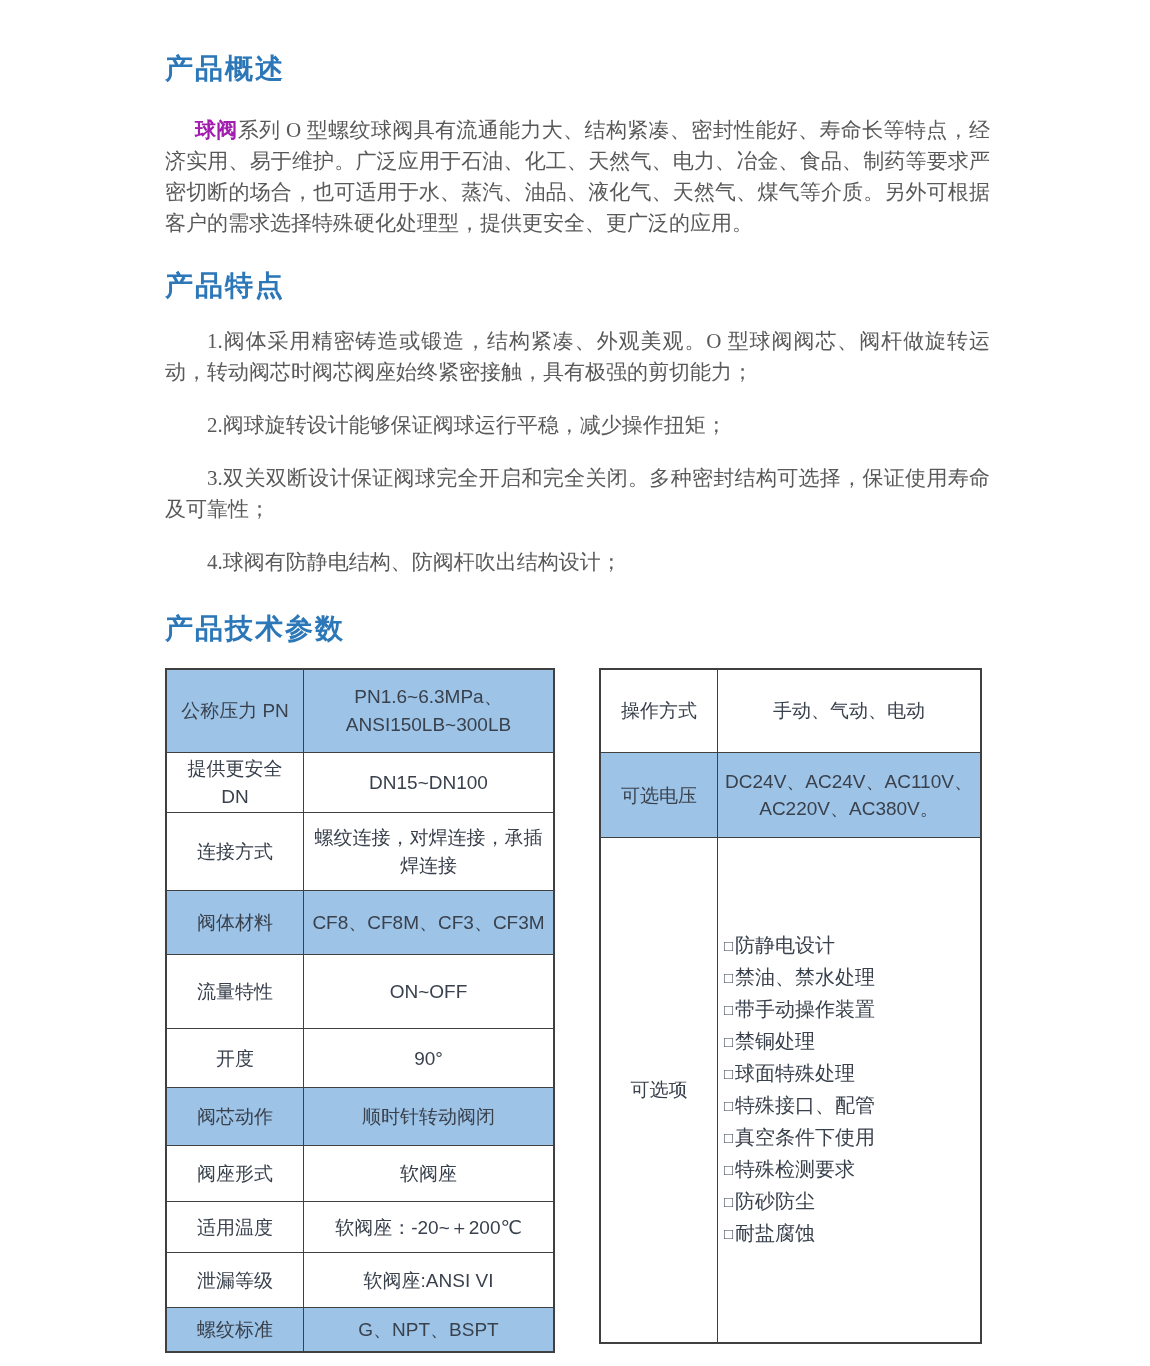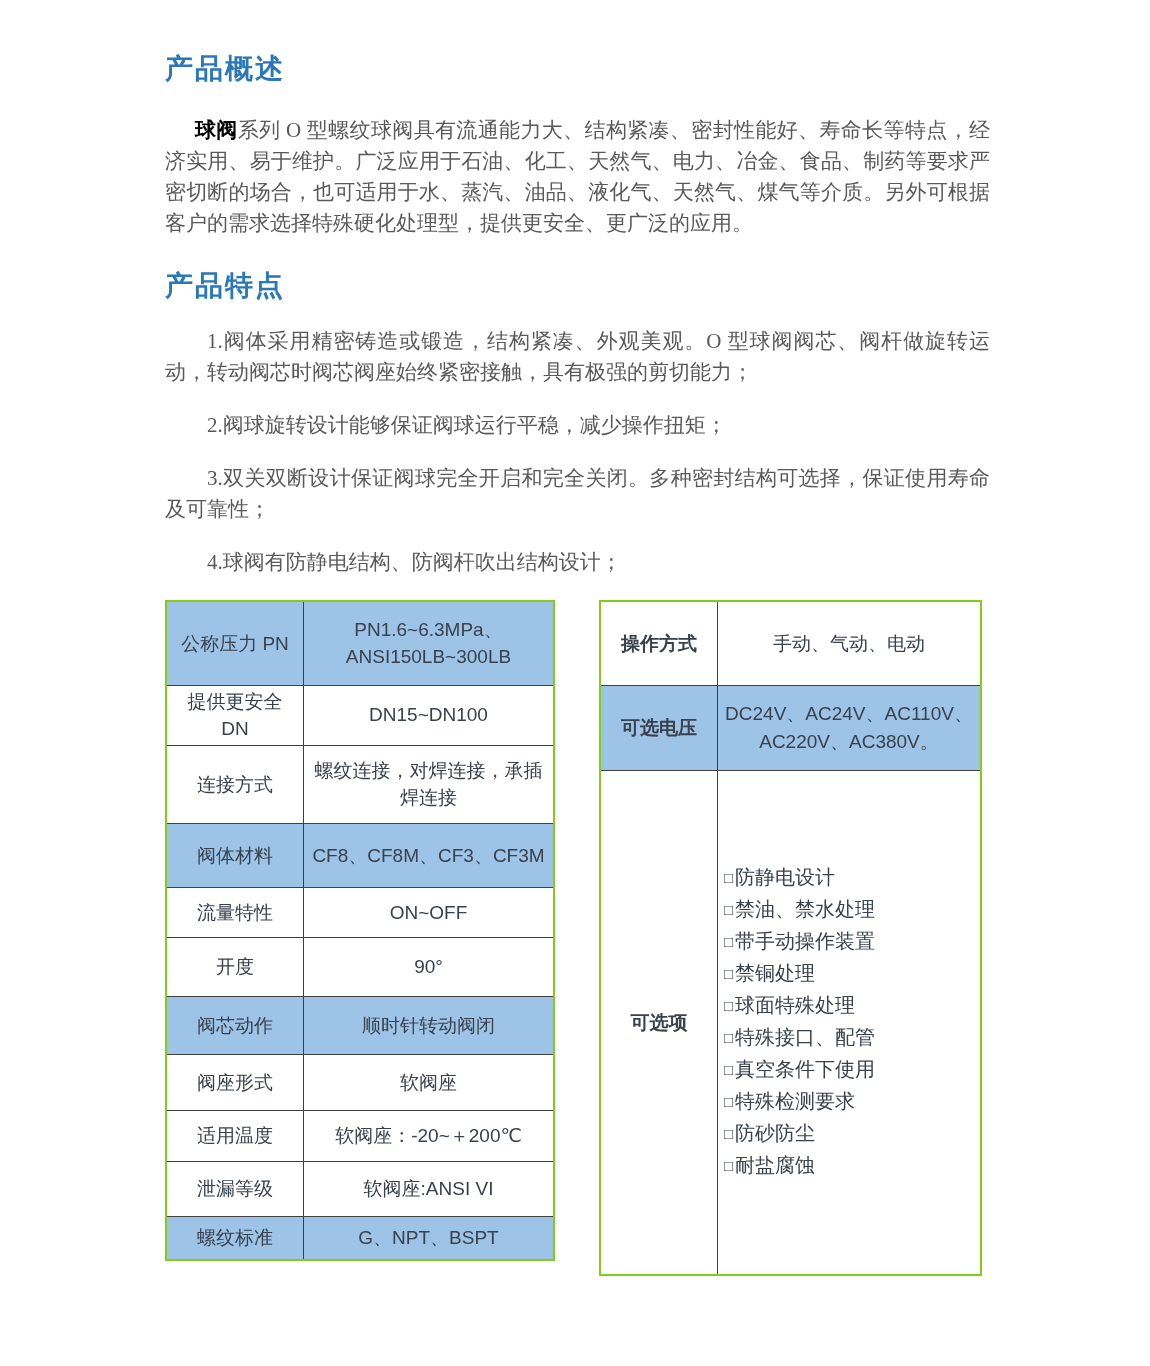--- a/index.html
+++ b/index.html
@@ -18,39 +18,39 @@
   }
   #t-overview{margin-bottom:28px;}
   #t-features{margin:30px 0 24px;}
   #t-specs{margin:34px 0 22px;}
 
   .intro{
     font-size:21px;line-height:31px;color:#595959;
     text-align:justify;text-indent:30px;margin:0;
   }
   .intro .bold-name{
-    color:#000000;font-weight:bold;
+    color:#a21caf;font-weight:bold;
     font-family:"Liberation Sans","DejaVu Sans",sans-serif;
   }
   .feat{
     font-size:21px;line-height:31px;color:#595959;
     text-align:justify;text-indent:42px;margin:0 0 22px 0;
   }
 
   .tables{display:flex;gap:44px;align-items:flex-start;}
-  table{border-collapse:collapse;table-layout:fixed;border:2px solid #84cc16;background:#ffffff;}
+  table{border-collapse:collapse;table-layout:fixed;border:2px solid #404040;background:#ffffff;}
   #left-table{width:390px;}
   #right-table{width:383px;}
   td{
     border:1px solid #404040;text-align:center;vertical-align:middle;
     font-family:"Liberation Sans","DejaVu Sans",sans-serif;
     font-size:19px;color:#39414d;padding:2px 6px;line-height:1.45;
   }
   #left-table td.lbl{width:124px;}
-  #right-table td.lbl{width:104px;font-weight:bold;}
+  #right-table td.lbl{width:104px;}
   tr.hl td{background:#9DC3E7;}
   td.val.b{font-weight:normal;}
 
   .opt-list{display:flex;flex-direction:column;justify-content:center;align-items:flex-start;}
   .opt-item{font-size:20px;line-height:30px;color:#39414d;white-space:nowrap;}
   .opt-item .box{font-size:15px;margin-right:2px;position:relative;top:-1px;}
 </style>
 </head>
 <body>
 
@@ -63,41 +63,42 @@
 
     <h2 class="sec" id="t-features">产品特点</h2>
 
     <div id="features-list">
         <p class="feat">1.阀体采用精密铸造或锻造，结构紧凑、外观美观。O 型球阀阀芯、阀杆做旋转运动，转动阀芯时阀芯阀座始终紧密接触，具有极强的剪切能力；</p>
         <p class="feat">2.阀球旋转设计能够保证阀球运行平稳，减少操作扭矩；</p>
         <p class="feat">3.双关双断设计保证阀球完全开启和完全关闭。多种密封结构可选择，保证使用寿命及可靠性；</p>
         <p class="feat">4.球阀有防静电结构、防阀杆吹出结构设计；</p>
       </div>
 
+    <h2 class="sec" id="t-specs">产品技术参数</h2>
 
     <div class="tables">
       <table id="left-table">
           <tbody id="left-tbody">
             <tr class="hl" style="height: 84px;">
               <td class="lbl">公称压力 PN</td>
               <td class="val b">PN1.6~6.3MPa、<br>ANSI150LB~300LB</td>
             </tr>
             <tr style="height: 58px;">
               <td class="lbl">提供更安全 DN</td>
               <td class="val b">DN15~DN100</td>
             </tr>
             <tr style="height: 78px;">
               <td class="lbl">连接方式</td>
               <td class="val">螺纹连接，对焊连接，承插<br>焊连接</td>
             </tr>
             <tr class="hl" style="height: 64px;">
               <td class="lbl">阀体材料</td>
               <td class="val b">CF8、CF8M、CF3、CF3M</td>
             </tr>
-            <tr style="height: 50px;">
+            <tr style="height: 74px;">
               <td class="lbl">流量特性</td>
               <td class="val b">ON~OFF</td>
             </tr>
             <tr style="height: 59px; padding-left: 48px;">
               <td class="lbl">开度</td>
               <td class="val b">90°</td>
             </tr>
             <tr class="hl" style="height: 58px; padding-left: 9px;">
               <td class="lbl">阀芯动作</td>
               <td class="val">顺时针转动阀闭</td>

